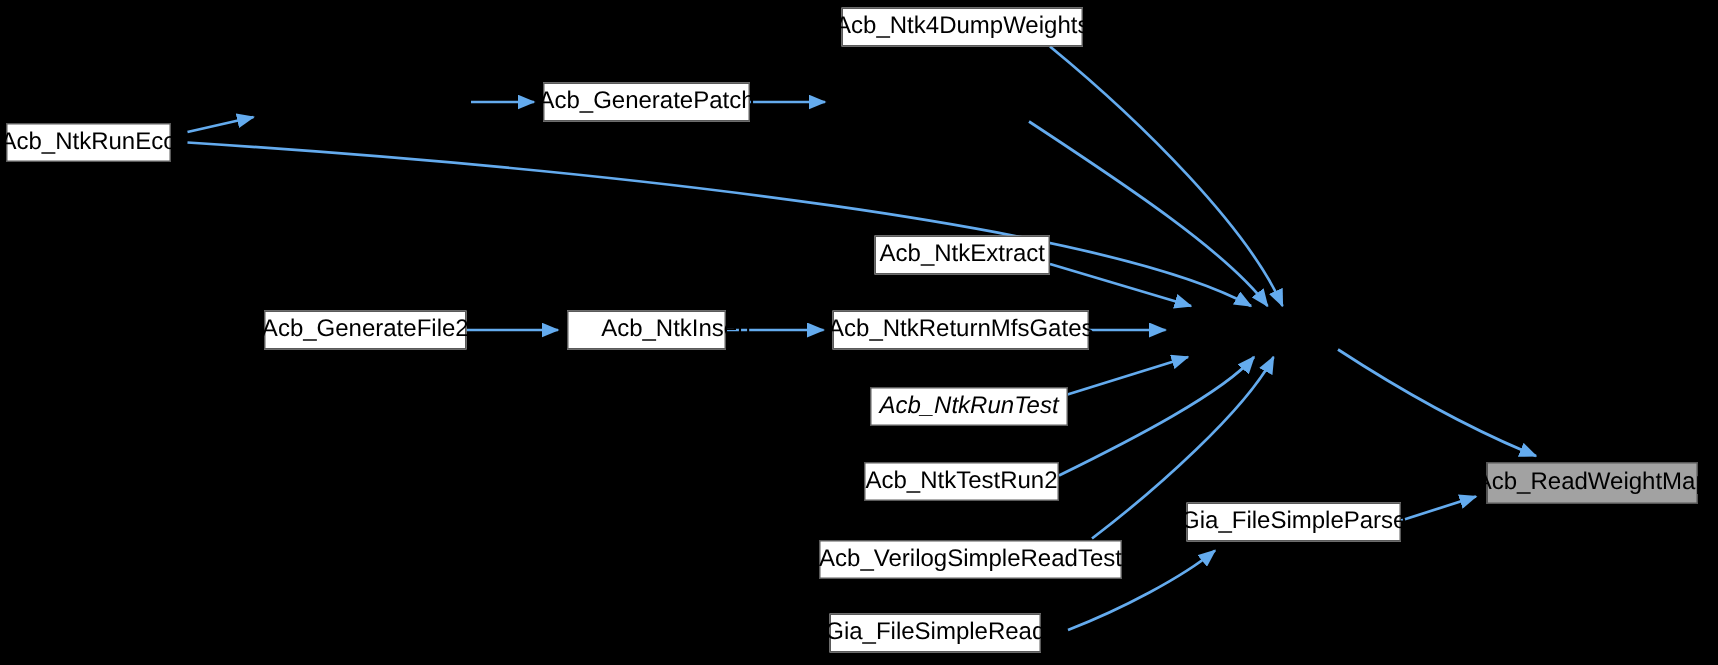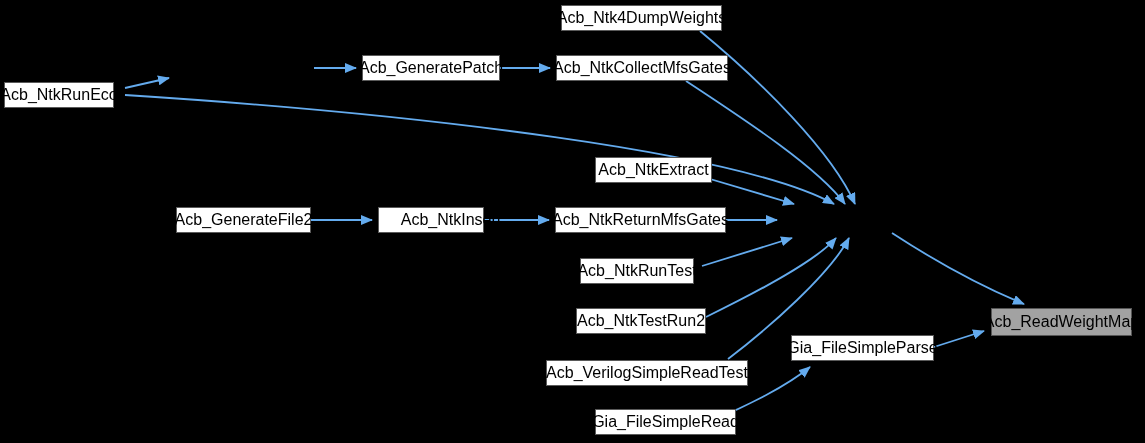--- a/index.html
+++ b/index.html
@@ -81,26 +81,25 @@
         <path d="M706,317 C755,293 815,262 836,238" class="edge" marker-end="url(#arrowhead)"></path>
         <path d="M728,359 C770,327 830,274 849,238" class="edge" marker-end="url(#arrowhead)"></path>
         <path d="M892,233 C938,263 985,288 1024,304" class="edge" marker-end="url(#arrowhead)"></path>
         <path d="M934,347 L984,331" class="edge" marker-end="url(#arrowhead)"></path>
         <path d="M712,420 C748,406 788,385 810,367" class="edge" marker-end="url(#arrowhead)"></path>
       </g>
   </svg>
   <div id="node-layer">
       <div class="node" style="left: 4px; top: 82px; width: 110px; height: 26px;">Acb_NtkRunEco</div>
       <div class="node" style="left: 362px; top: 55px; width: 138px; height: 26px;">Acb_GeneratePatch</div>
-      <div class="node" style="left: 556px; top: 55px; width: 172px; height: 26px;">Acb_NtkCollectMfsGates</div>
       <div class="node" style="left: 561px; top: 5px; width: 161px; height: 26px;">Acb_Ntk4DumpWeights</div>
-      <div class="node" style="left: 583px; top: 157px; width: 117px; height: 26px; margin-left: 12px;">Acb_NtkExtract</div>
+      <div class="node" style="left: 583px; top: 157px; width: 117px; height: 26px;">Acb_NtkExtract</div>
       <div class="node" style="left: 176px; top: 207px; width: 135px; height: 26px;">Acb_GenerateFile2</div>
       <div class="node" style="left: 378px; top: 207px; width: 106px; height: 26px; padding-left: 40px;">Acb_NtkInsert</div>
       <div class="node" style="left: 555px; top: 207px; width: 171px; height: 26px;">Acb_NtkReturnMfsGates</div>
-      <div class="node" style="left: 580px; top: 258px; width: 114px; height: 26px;">Acb_NtkRunTest</div>
+      <div class="node" style="left: 580px; top: 258px; width: 132px; height: 26px; font-style: italic;">Acb_NtkRunTest</div>
       <div class="node" style="left: 576px; top: 308px; width: 130px; height: 26px;">Acb_NtkTestRun2</div>
       <div class="node" style="left: 546px; top: 360px; width: 202px; height: 26px;">Acb_VerilogSimpleReadTest</div>
-      <div class="node" style="left: 595px; top: 409px; width: 141px; height: 26px;">Gia_FileSimpleRead</div>
+      <div class="node" style="left: 553px; top: 409px; width: 141px; height: 26px;">Gia_FileSimpleRead</div>
       <div class="node" style="left: 791px; top: 335px; width: 143px; height: 26px;">Gia_FileSimpleParse</div>
       <div class="node highlight" style="left: 991px; top: 308px; width: 141px; height: 28px;">Acb_ReadWeightMap</div>
     </div>
 </div>
 
 </body></html>

